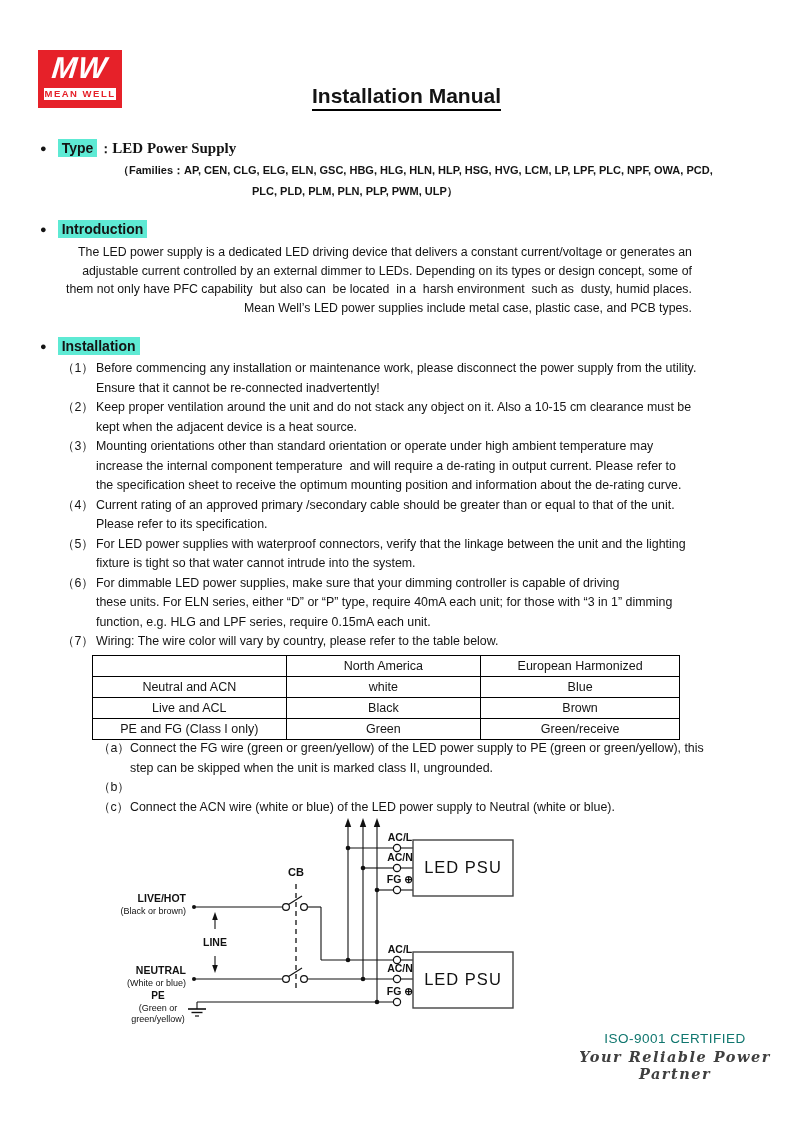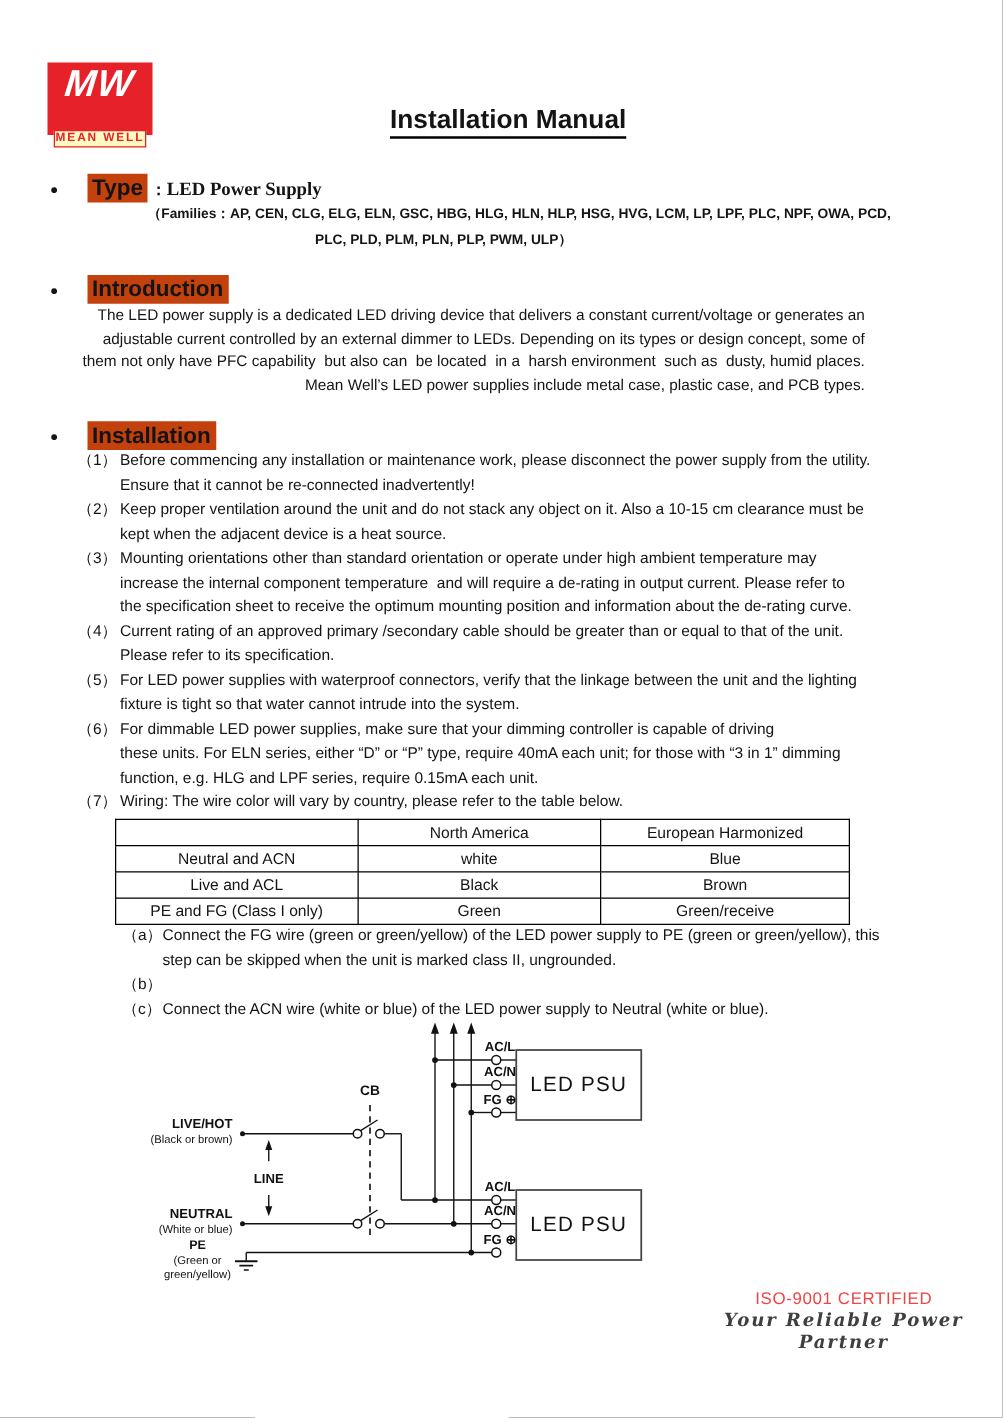--- a/index.html
+++ b/index.html
@@ -6,30 +6,30 @@
   .page{
     position:relative;width:802px;height:1134px;background:#ffffff;
     margin:0 auto;font-family:"Liberation Sans",sans-serif;color:#141414;
     overflow:hidden;
   }
   
   .logo{position:absolute;left:38px;top:50px;width:84px;height:58px;background:#e62129;
         display:flex;flex-direction:column;align-items:center;justify-content:flex-start;}
   .logo-mw{color:#ffffff;font-weight:bold;font-style:italic;font-size:30px;line-height:36px;
            letter-spacing:1px;transform:skewX(-6deg);}
-  .logo-strip{background:#fef9c3;border:1px solid #e62129;color:#e62129;font-weight:bold;
+  .logo-strip{background:#ffffff;border:1px solid #e62129;color:#e62129;font-weight:bold;
               font-size:9.5px;line-height:12px;letter-spacing:1.5px;width:72px;text-align:center;
-              margin-top:18px;}
+              margin-top:1px;}
   
   .title{position:absolute;left:312px;top:84px;font-size:21px;font-weight:bold;
          border-bottom:2.5px solid #000;padding-bottom:1px;}
   
   .bullet-row{position:absolute;left:40px;display:flex;align-items:baseline;}
   .bullet{font-size:11px;margin-right:11px;position:relative;top:-1px;}
-  .hl{background:#c2410c;font-weight:bold;font-size:18px;padding:1px 4px;margin-left:12px;}
+  .hl{background:#5eead4;font-weight:bold;font-size:14px;padding:1px 4px;}
   .type-colon{font-weight:bold;font-size:13px;margin-left:2px;}
   .type-value{font-weight:bold;font-size:15px;font-family:Liberation Serif, serif;}
   .families{position:absolute;font-weight:bold;font-size:11px;white-space:pre;}
   
   .body-text{position:absolute;font-size:12.3px;line-height:18.6px;white-space:pre;text-align:right;}
   .items{position:absolute;left:62px;top:359px;}
   .item{display:flex;align-items:flex-start;}
   .item-num{flex:none;width:34px;font-size:12.4px;line-height:19.5px;}
   .item-text{white-space:pre;font-size:12.4px;line-height:19.5px;}
   
@@ -38,21 +38,21 @@
   table.wiring td{border:1px solid #000;text-align:center;height:20px;padding:0 2px;}
   table.wiring col.c1{width:226px;} table.wiring col.c2{width:226px;} table.wiring col.c3{width:224px;}
   
   .sub-items{position:absolute;left:98px;top:739px;}
   .sub-items .item-num{width:32px;}
   
   .diagram{position:absolute;left:120px;top:812px;width:440px;height:225px;}
   .diagram text{font-family:"Liberation Sans",sans-serif;fill:#111;}
   
   .footer-iso{position:absolute;left:555px;top:1031px;width:240px;text-align:center;
-              font-size:13.5px;letter-spacing:0.5px;color:#ef4444;}
+              font-size:13.5px;letter-spacing:0.5px;color:#0f766e;}
   .footer-slogan{position:absolute;left:545px;top:1048px;width:260px;text-align:center;
                  font-family:"DejaVu Serif",serif;font-style:italic;font-weight:bold;
                  font-size:14.5px;letter-spacing:1.5px;color:#3f3f3f;}
 </style>
 </head>
 <body>
 
 <div class="page">
 
   <div class="logo">

